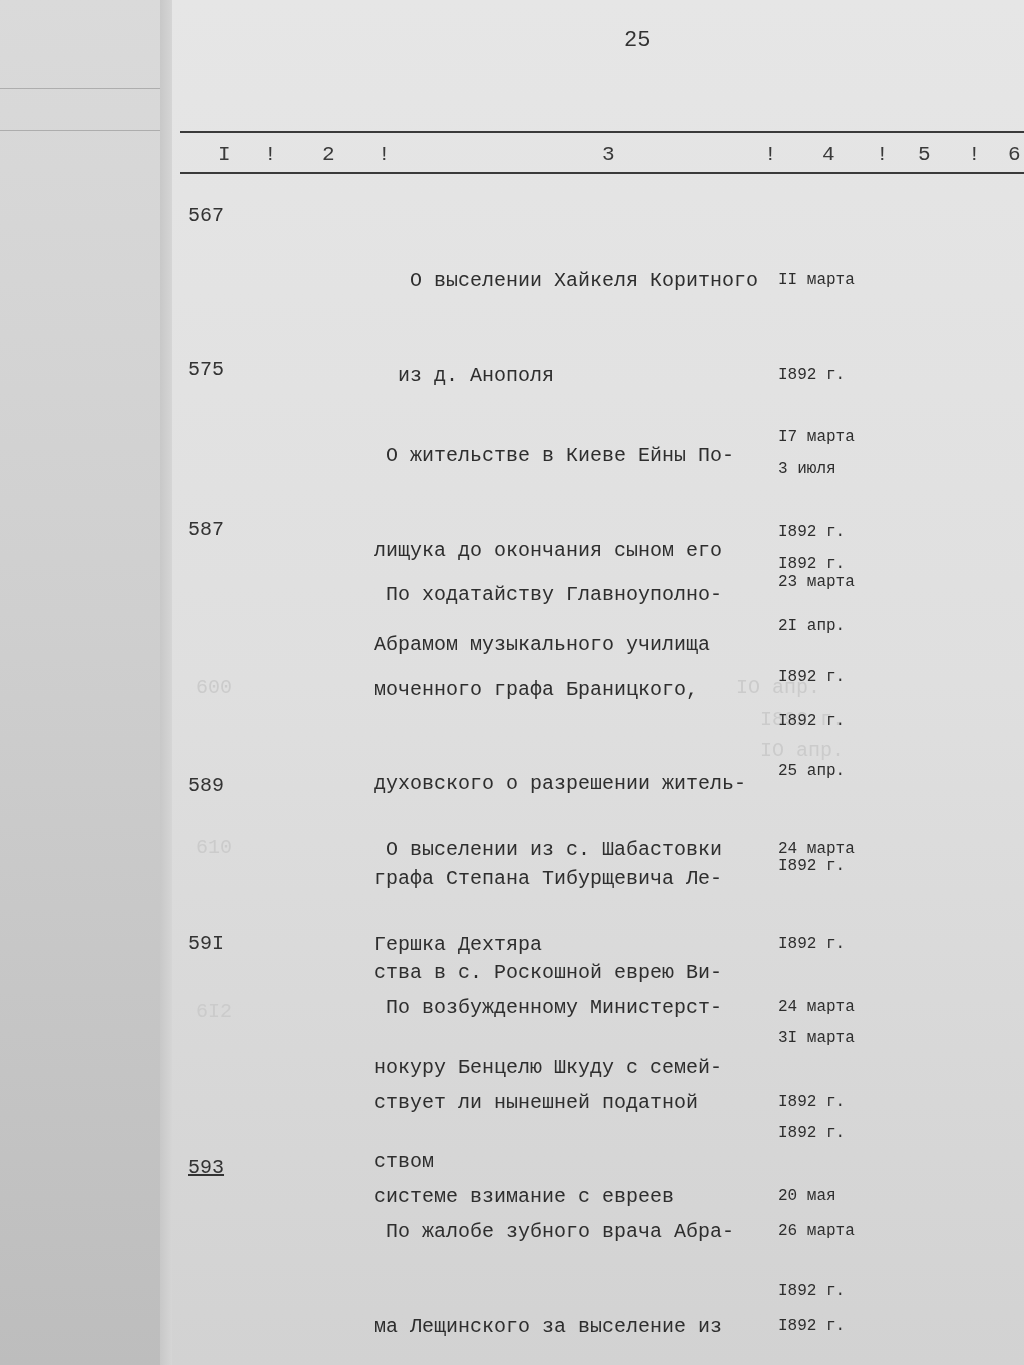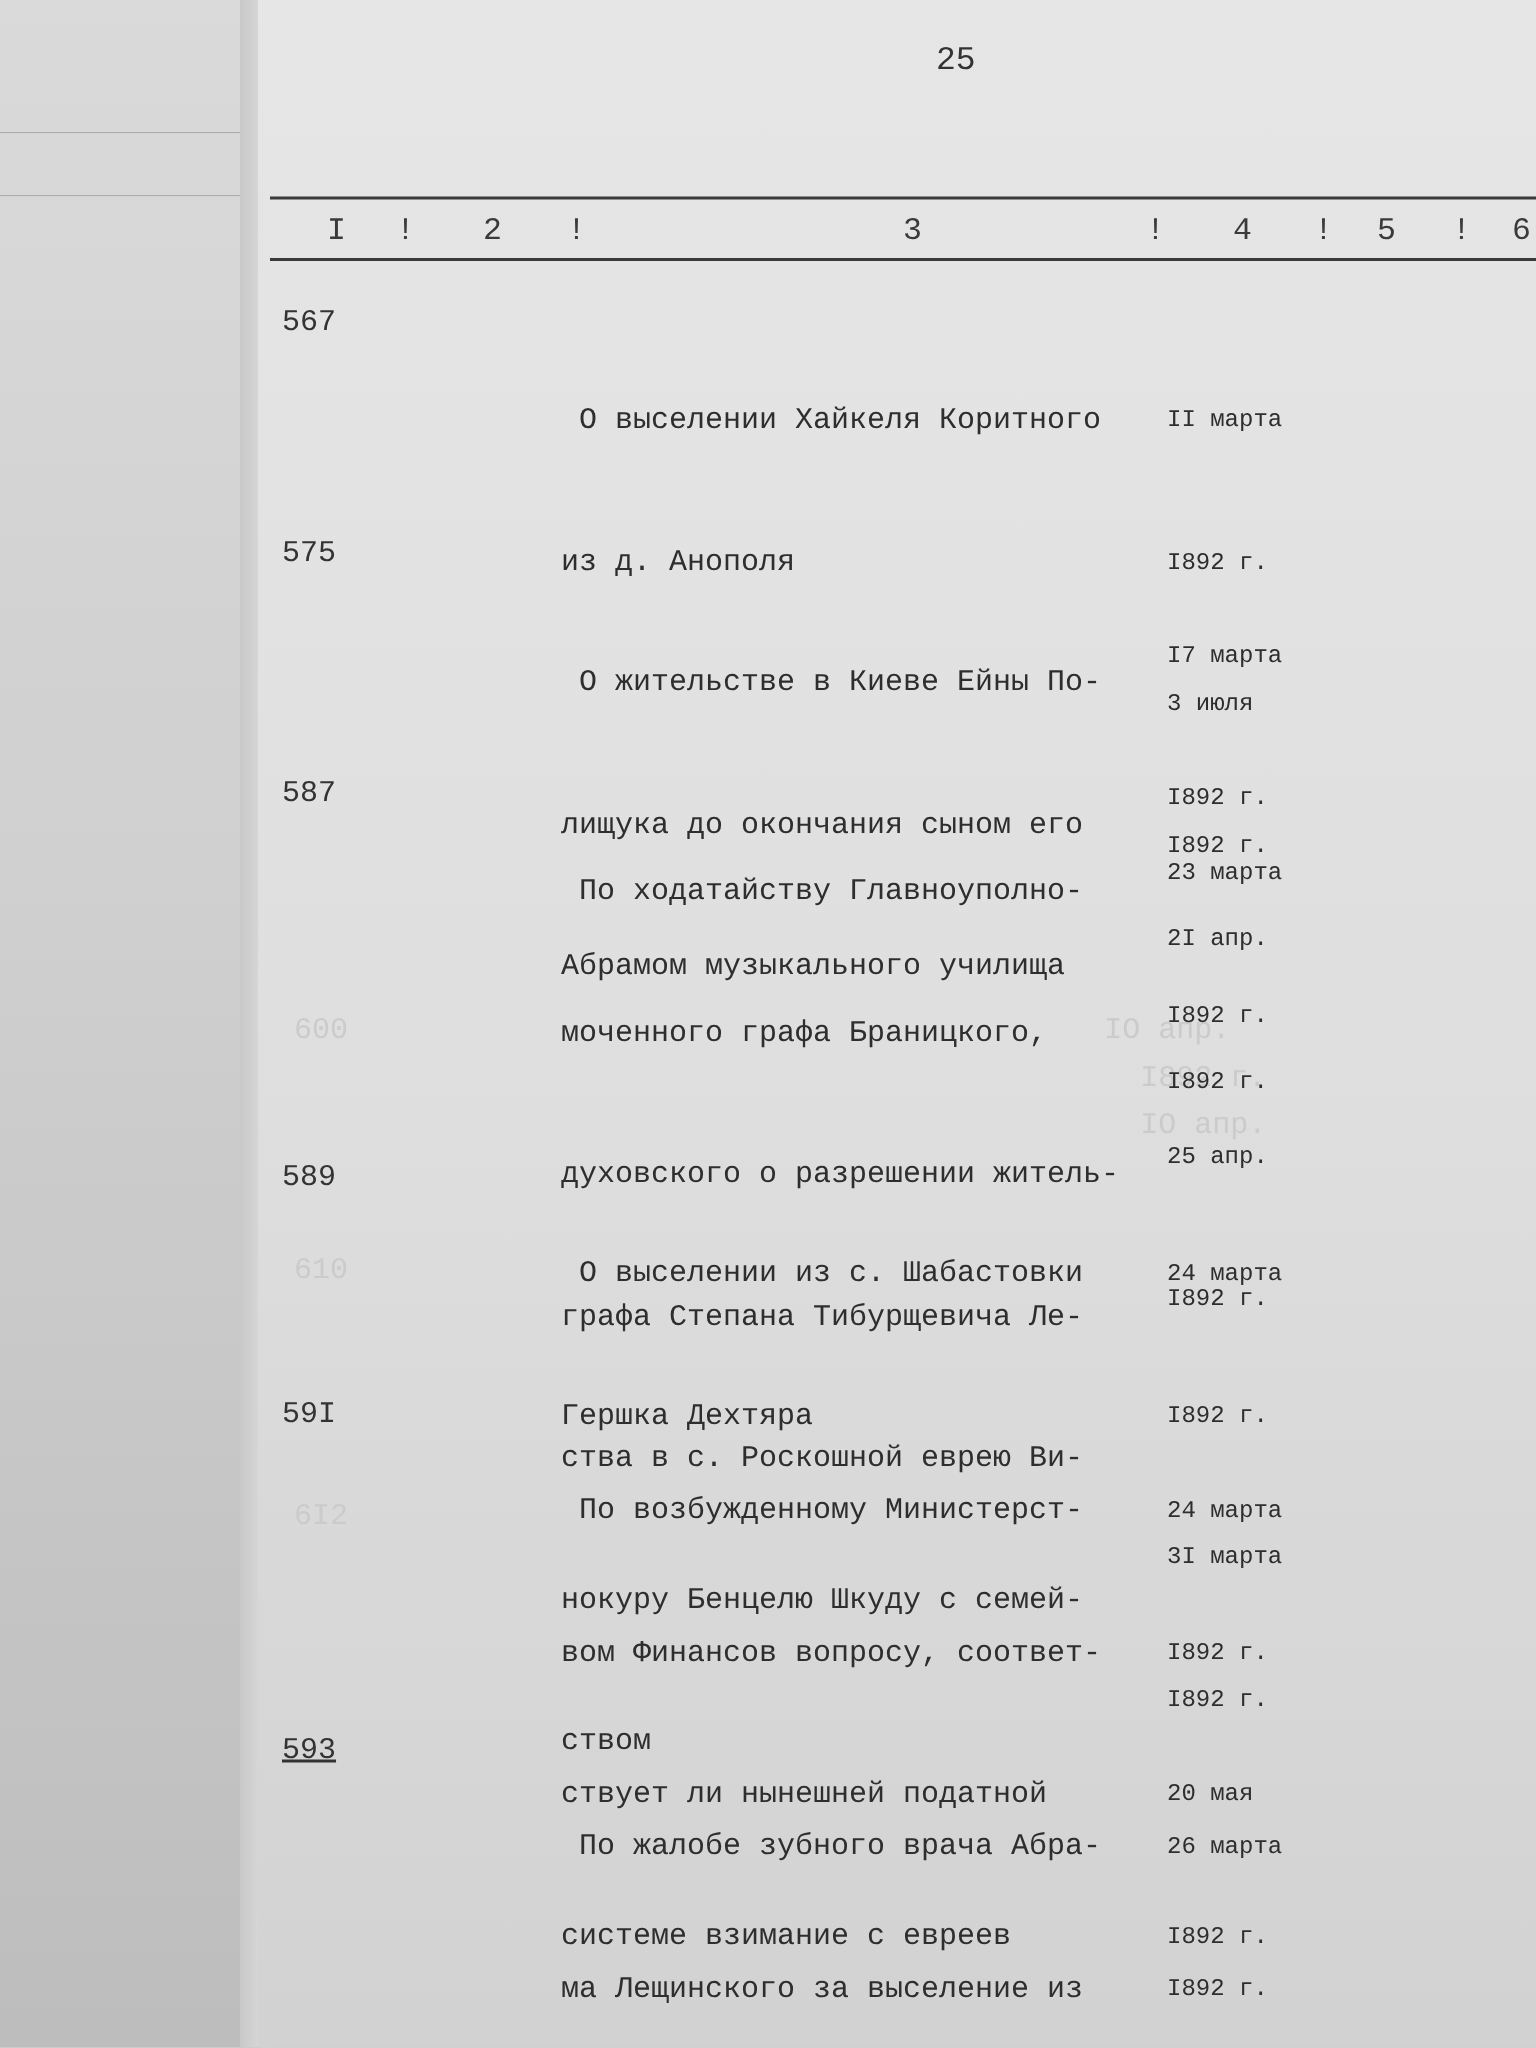--- a/index.html
+++ b/index.html
@@ -121,21 +121,21 @@
   <span class="hdr" style="left:836px;">6</span>
 
   <div class="ghost" style="left:0px; top:672px;">  600                                          IO апр.
                                                  I892 г.
                                                  IO апр.</div>
   <div class="ghost" style="left:0px; top:832px;">  610</div>
   <div class="ghost" style="left:0px; top:996px;">  6I2</div>
 
   <div>
     <span class="entry-no" style="top:204px;">567</span>
-    <div class="entry-text" style="top:202px;">
+    <div class="entry-text" style="top:202px;margin-left:24px;">
       <span class="line"> О выселении Хайкеля Коритного</span>
       <span class="line">из д. Анополя</span>
     </div>
     <div class="entry-dates" style="top:202px;">
       <span class="line">II марта</span>
       <span class="line">I892 г.</span>
       <span class="line">3 июля</span>
       <span class="line">I892 г.</span>
     </div>
   </div>
@@ -185,21 +185,20 @@
       <span class="line">I892 г.</span>
       <span class="line">3I марта</span>
       <span class="line">I892 г.</span>
     </div>
   </div>
 
   <div>
     <span class="entry-no" style="top:932px;">59I</span>
     <div class="entry-text" style="top:929px;">
       <span class="line"> По возбужденному Министерст-</span>
-      <span class="line">вом Финансов вопросу, соответ-</span>
       <span class="line">ствует ли нынешней податной</span>
       <span class="line">системе взимание с евреев</span>
       
       
     </div>
     <div class="entry-dates" style="top:929px;">
       <span class="line">24 марта</span>
       <span class="line">I892 г.</span>
       <span class="line">20 мая</span>
       <span class="line">I892 г.</span>

